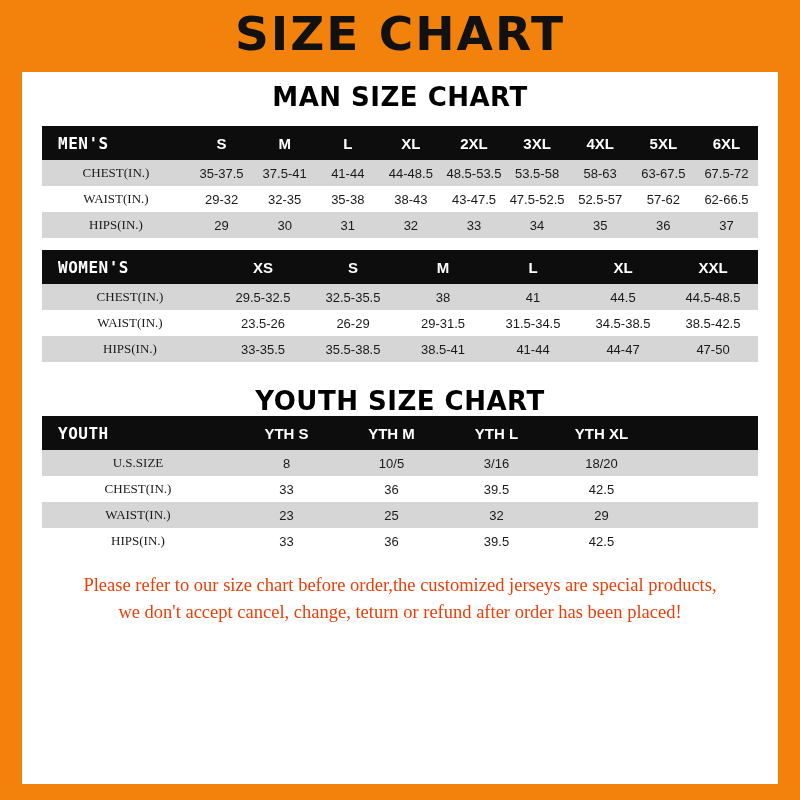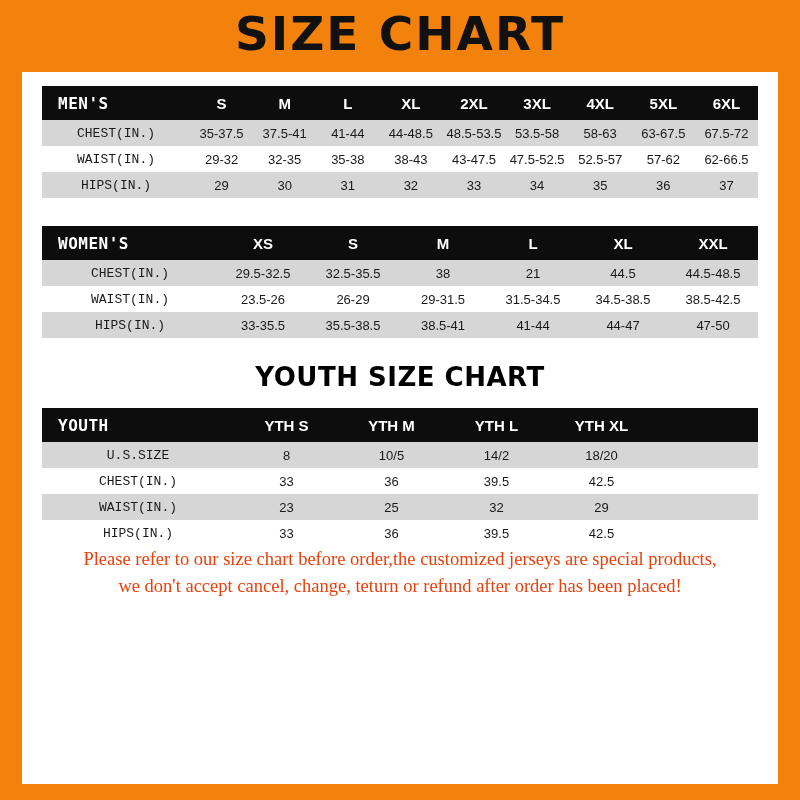--- a/index.html
+++ b/index.html
@@ -115,31 +115,32 @@
     text-align: left;
     padding-left: 16px;
   }
   table.size-table tbody tr.row-alt td {
     background: #d6d6d6;
   }
   table.size-table tbody tr.row-plain td {
     background: #ffffff;
   }
   table.size-table tbody td.rowlabel {
-    font-family: Liberation Mono, monospace;
+    font-family: Liberation Serif, serif;
     font-size: 13px;
     letter-spacing: 0px;
   }
   .men-title { margin-top: 10px; }
   .men-table-wrap { margin-top: 14px; }
   .women-title { margin-top: 22px; }
-  .women-table-wrap { margin-top: 28px; }
+  .women-table-wrap { margin-top: 12px; }
   .youth-title { margin-top: 24px; text-align: center; }
-  .youth-table-wrap { margin-top: 16px; }
+  .youth-table-wrap { margin-top: 0; }
   .footnote {
+    margin-top: 18px;
     padding: 0 14px;
     text-align: center;
     color: #e8400a;
     font-family: "Liberation Serif", serif;
     font-size: 18.5px;
     line-height: 1.45;
   }
   .footnote span { display: block; }
 </style>
 </head>
@@ -150,20 +151,21 @@
   <div class="frame-top"></div>
   <div class="frame-left"></div>
   <div class="frame-right"></div>
   <div class="frame-bottom"></div>
 
   <div class="main-title">SIZE CHART</div>
 
   <div class="content">
 
     <div class="section">
+      <div class="section-title men-title">MAN SIZE CHART</div>
       <div class="men-table-wrap">
         <table class="size-table">
           <thead>
             <tr>
               <th class="corner" style="width:132px">MEN'S</th>
               <th>S</th>
               <th>M</th>
               <th>L</th>
               <th>XL</th>
               <th>2XL</th>
@@ -228,21 +230,21 @@
               <th>XL</th>
               <th>XXL</th>
             </tr>
           </thead>
           <tbody>
             <tr class="row-alt">
               <td class="rowlabel">CHEST(IN.)</td>
               <td>29.5-32.5</td>
               <td>32.5-35.5</td>
               <td>38</td>
-              <td>21</td>
+              <td>41</td>
               <td>44.5</td>
               <td>44.5-48.5</td>
             </tr>
             <tr class="row-plain">
               <td class="rowlabel">WAIST(IN.)</td>
               <td>23.5-26</td>
               <td>26-29</td>
               <td>29-31.5</td>
               <td>31.5-34.5</td>
               <td>34.5-38.5</td>
@@ -274,21 +276,21 @@
               <th>YTH L</th>
               <th>YTH XL</th>
               <th style="width:104px"></th>
             </tr>
           </thead>
           <tbody>
             <tr class="row-alt">
               <td class="rowlabel">U.S.SIZE</td>
               <td>8</td>
               <td>10/5</td>
-              <td>14/2</td>
+              <td>3/16</td>
               <td>18/20</td>
               <td></td>
             </tr>
             <tr class="row-plain">
               <td class="rowlabel">CHEST(IN.)</td>
               <td>33</td>
               <td>36</td>
               <td>39.5</td>
               <td>42.5</td>
               <td></td>

